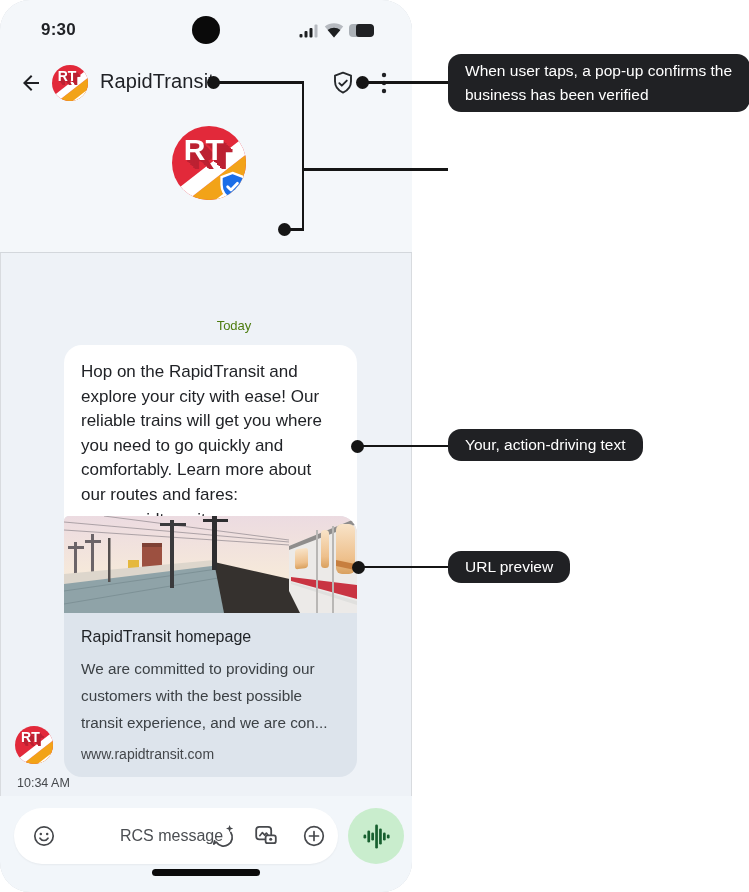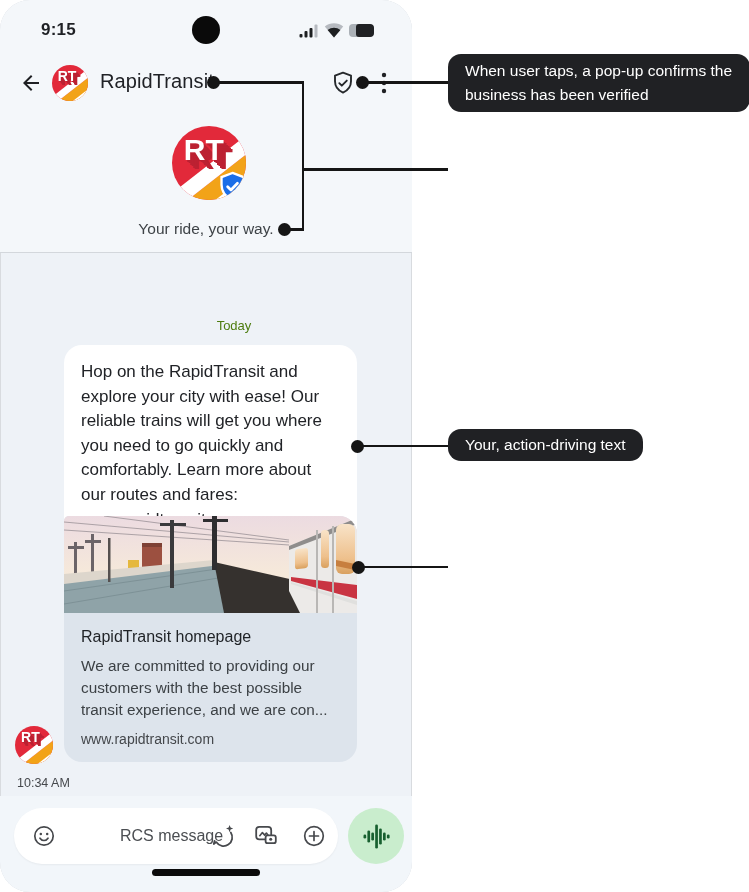--- a/index.html
+++ b/index.html
@@ -42,21 +42,21 @@
 
   
   .date-label{position:absolute;left:0;top:318px;width:468px;text-align:center;font-size:13px;color:#4d7c0f;}
   .bubble{position:absolute;left:64px;top:345px;width:293px;background:#fff;border-radius:18px 18px 18px 5px;
           padding:15px 17px 16px 17px;font-size:17px;line-height:24.6px;color:#212327;}
   .bubble a{color:#212327;text-decoration:underline;}
   .card{position:absolute;left:64px;top:516px;width:293px;background:#dde4ec;border-radius:5px 18px 18px 18px;overflow:hidden;}
   .card-img{width:293px;height:97px;display:block;}
   .card-body{padding:15px 17px 15px 17px;}
   .card-title{font-size:16px;font-weight:400;color:#1f2226;}
-  .card-desc{margin-top:9px;font-size:15.3px;line-height:22px;color:#3c4145;}
+  .card-desc{margin-top:9px;font-size:15.3px;line-height:27px;color:#3c4145;}
   .card-url{margin-top:10px;font-size:14px;color:#44474b;}
   .msg-avatar{left:15px;top:726px;width:38px;height:38px;}
   .msg-time{position:absolute;left:17px;top:776px;font-size:12.5px;color:#45484c;}
 
   
   .composer-zone{position:absolute;left:0;bottom:0;width:412px;height:96px;background:#f2f6fa;}
   .pill{position:absolute;left:14px;top:808px;width:324px;height:56px;border-radius:28px;background:#fff;
         box-shadow:0 1px 2px rgba(0,0,0,.05);}
   .pill .emoji{position:absolute;left:18px;top:16px;width:24px;height:24px;}
   .pill input{position:absolute;left:56px;top:14px;width:130px;height:28px;border:none;outline:none;background:transparent;
@@ -85,21 +85,21 @@
   .note4{left:448px;top:551px;}
 </style>
 </head>
 <body>
 
 <div class="canvas">
 
   <div class="phone">
     <div class="top-section"></div>
 
-    <span class="sb-time">9:15</span>
+    <span class="sb-time">9:30</span>
     <div class="punch"></div>
     <div class="sb-icons">
       <svg width="20" height="15" viewBox="0 0 20 15">
         <rect x="0.5" y="11" width="3" height="3.5" rx="1" fill="#1d1f21"></rect>
         <rect x="5.5" y="8" width="3" height="6.5" rx="1" fill="#1d1f21"></rect>
         <rect x="10.5" y="5" width="3" height="9.5" rx="1" fill="#1d1f21"></rect>
         <rect x="15.5" y="1.5" width="3" height="13" rx="1" fill="#b6bac0"></rect>
       </svg>
       <svg width="20" height="15" viewBox="0 0 20 15">
         <path d="M10 14.5 L0.8 3.6 A14.6 14.6 0 0 1 19.2 3.6 Z" fill="#b6bac0"></path>
@@ -137,21 +137,20 @@
           <div class="band-orange"></div>
           <div class="band-white"></div>
           <div class="band-white2"></div>
         </div>
       <span class="rt-txt">RT</span>
       <svg class="badge" viewBox="0 0 24 24">
         <path d="M12 1.5l8.5 3.2v6c0 5.4-3.6 9.6-8.5 11.8-4.9-2.2-8.5-6.4-8.5-11.8v-6z" fill="#1b6ee8" stroke="#ffffff" stroke-width="1.8"></path>
         <path d="M8.2 12.1l2.6 2.6 5-5.2" fill="none" stroke="#fff" stroke-width="2.1" stroke-linecap="round" stroke-linejoin="round"></path>
       </svg>
     </div>
-    <div class="tagline">Your ride, your way.</div>
 
     <div class="date-label">Today</div>
 
     <div class="bubble">
       <span>Hop on the RapidTransit and explore your city with ease! Our reliable trains will get you where you need to go quickly and comfortably. Learn more about our routes and fares:</span>
       <div><a href="#">www.rapidtransit.com</a></div>
     </div>
 
     <div class="card">
       <svg class="card-img" viewBox="0 0 293 97" preserveAspectRatio="none">
@@ -268,14 +267,15 @@
   <div class="hline" style="left:302px;top:168px;width:146px;"></div>
   <div class="dot" style="left:355.5px;top:76px;"></div>
   <div class="hline" style="left:362px;top:81.2px;width:86px;"></div>
   <div class="dot" style="left:350.5px;top:439.5px;"></div>
   <div class="hline" style="left:357px;top:444.7px;width:91px;"></div>
   <div class="dot" style="left:351.5px;top:560.5px;"></div>
   <div class="hline" style="left:358px;top:565.7px;width:90px;"></div>
 
   <div class="note note1">When user taps, a pop-up confirms the business has been verified</div>
   <div class="note note3 single">Your, action-driving text</div>
+  <div class="note note4 single">URL preview</div>
 
 </div>
 
 </body></html>

